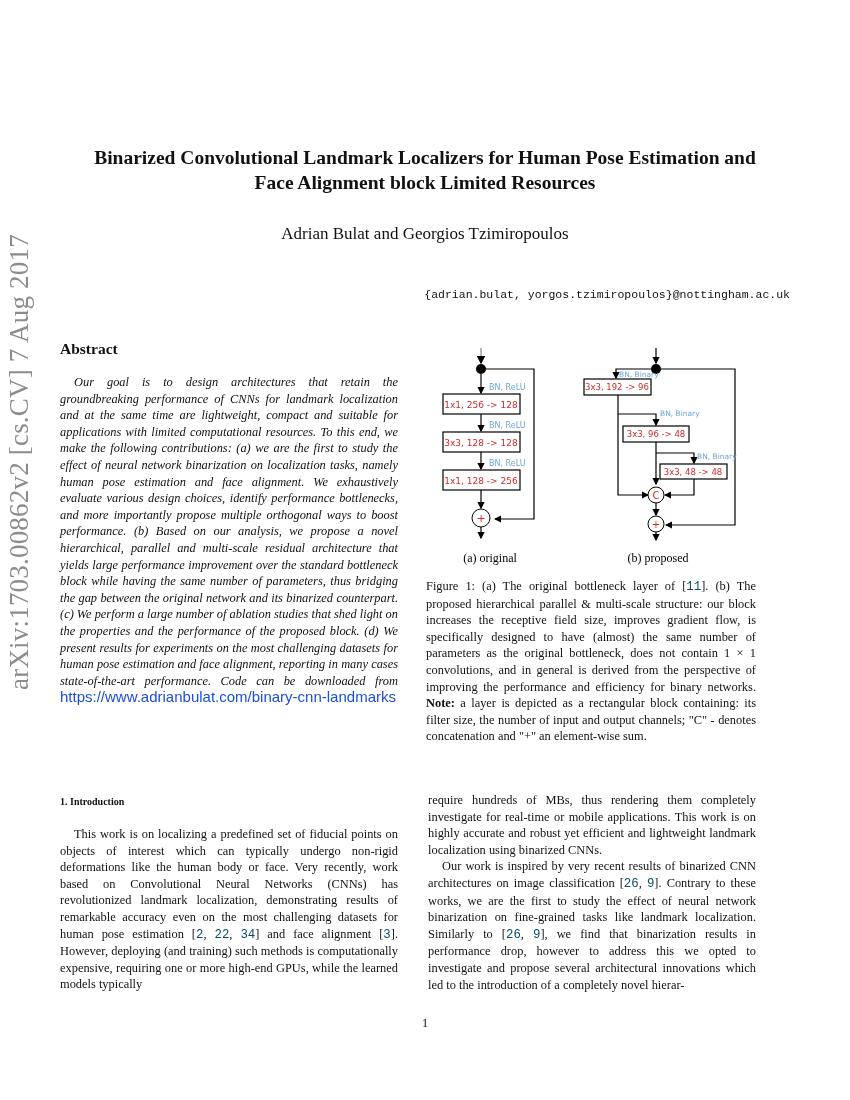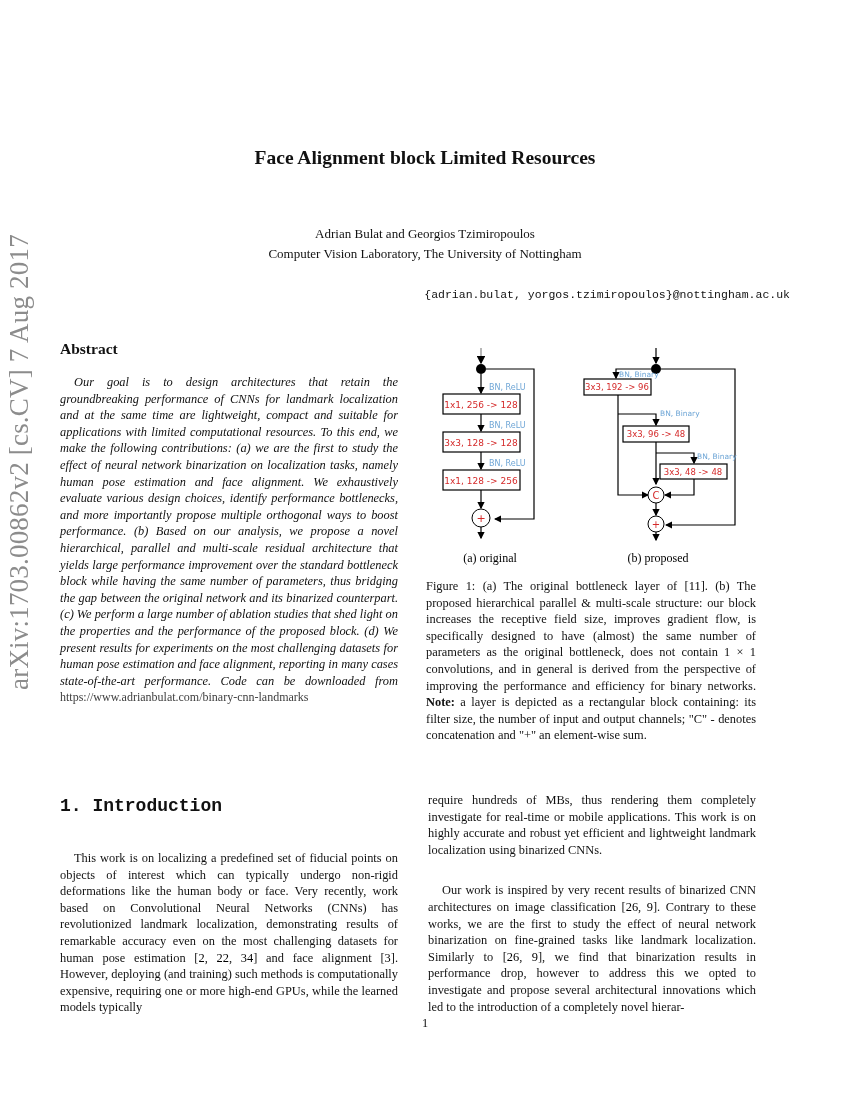--- a/index.html
+++ b/index.html
@@ -1,48 +1,48 @@
 <!DOCTYPE html>
 <html><head>
 <meta charset="utf-8">
 <style>
   html, body { margin:0; padding:0; background:#fff; }
   body { width:850px; height:1100px; position:relative; overflow:hidden;
          font-family:"Liberation Serif", "DejaVu Serif", serif; color:#111; }
   .abs { position:absolute; }
   .title { left:60px; top:145px; width:730px; text-align:center; font-weight:bold;
            font-size:19.5px; line-height:25px; }
-  .authors { left:60px; top:224px; width:730px; text-align:center; font-size:13px; line-height:20px; }
+  .authors { left:60px; top:224px; width:730px; text-align:center; font-size:17px; line-height:20px; }
   .email { left:60px; top:288px; width:730px; text-align:right; font-family:"Liberation Mono", "DejaVu Sans Mono", monospace; font-size:11.5px; }
   .arxiv { left:4px; top:690px; transform-origin:0 0; transform:rotate(-90deg);
            font-size:27px; color:#8c8c8c; white-space:nowrap; letter-spacing:0.2px; }
   .h-abstract { left:60px; top:340px; width:350px; text-align:left; font-weight:bold; font-size:15.5px; }
   .abstract { left:60px; top:374px; width:338px; font-style:italic; font-size:12.4px; line-height:16.6px; text-align:justify; text-indent:14px; }
-  .link { color:#404040; font-family:Liberation Serif, serif; font-style:normal; font-size:12px; }
-  .cite { color:#000000; }
+  .link { color:#1d4ed8; font-family:Liberation Sans, sans-serif; font-style:normal; font-size:15px; }
+  .cite { color:#0c4a6e;font-family:Liberation Mono, monospace; }
   .fig { left:420px; top:345px; width:380px; height:225px; }
   .caption { left:426px; top:578px; width:330px; font-size:12.4px; line-height:16.6px; text-align:justify; }
-  .h-intro { left:60px; top:796px; font-weight:bold; font-size:18px;font-family:Liberation Mono, monospace; }
+  .h-intro { left:60px; top:796px; font-weight:bold; font-size:10px; }
   .col { font-size:12.4px; line-height:16.6px; text-align:justify; }
   .intro-left { left:60px; top:826px; width:338px; }
   .intro-right { left:428px; top:792px; width:328px; }
-  .indent { text-indent:14px; display:block;margin-top:24px; }
+  .indent { text-indent:14px; display:block; }
   .pagenum { left:410px; top:1016px; width:30px; text-align:center; font-size:12.4px; }
   svg text { font-family:"DejaVu Sans", "Liberation Sans", sans-serif; }
 </style>
 </head>
 <body>
 
 <div class="abs title">
+  <div>Binarized Convolutional Landmark Localizers for Human Pose Estimation and</div>
   <div>Face Alignment block Limited Resources</div>
 </div>
 
 <div class="abs authors">
   <div>Adrian Bulat and Georgios Tzimiropoulos</div>
-  <div>Computer Vision Laboratory, The University of Nottingham</div>
 </div>
 <div class="abs email">{adrian.bulat, yorgos.tzimiropoulos}@nottingham.ac.uk</div>
 
 <div class="abs arxiv">arXiv:1703.00862v2  [cs.CV]  7 Aug 2017</div>
 
 <div class="abs h-abstract">Abstract</div>
 <div class="abs abstract"><span>Our goal is to design architectures that retain the groundbreaking performance of CNNs for landmark localization and at the same time are lightweight, compact and suitable for applications with limited computational resources. To this end, we make the following contributions: (a) we are the first to study the effect of neural network binarization on localization tasks, namely human pose estimation and face alignment. We exhaustively evaluate various design choices, identify performance bottlenecks, and more importantly propose multiple orthogonal ways to boost performance. (b) Based on our analysis, we propose a novel hierarchical, parallel and multi-scale residual architecture that yields large performance improvement over the standard bottleneck block while having the same number of parameters, thus bridging the gap between the original network and its binarized counterpart. (c) We perform a large number of ablation studies that shed light on the properties and the performance of the proposed block. (d) We present results for experiments on the most challenging datasets for human pose estimation and face alignment, reporting in many cases state-of-the-art performance. Code can be downloaded from </span><span class="link">https://www.adrianbulat.com/binary-cnn-landmarks</span></div>
 
 <svg class="abs fig" viewBox="0 0 380 225" width="380" height="225">
   <defs>

